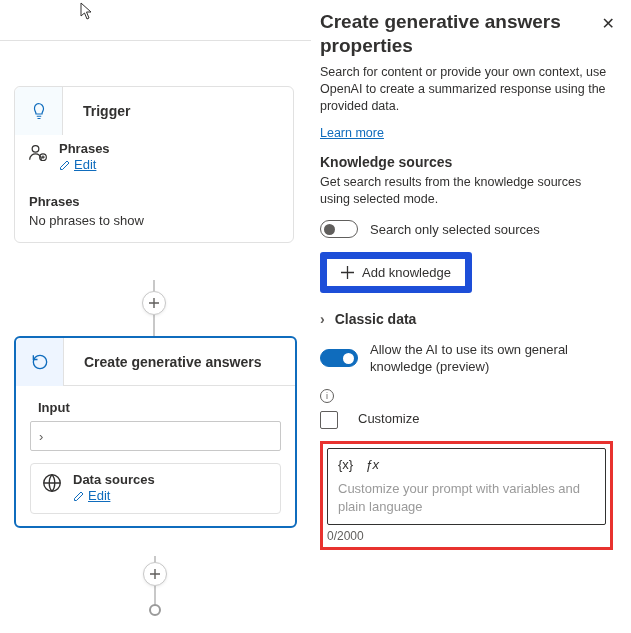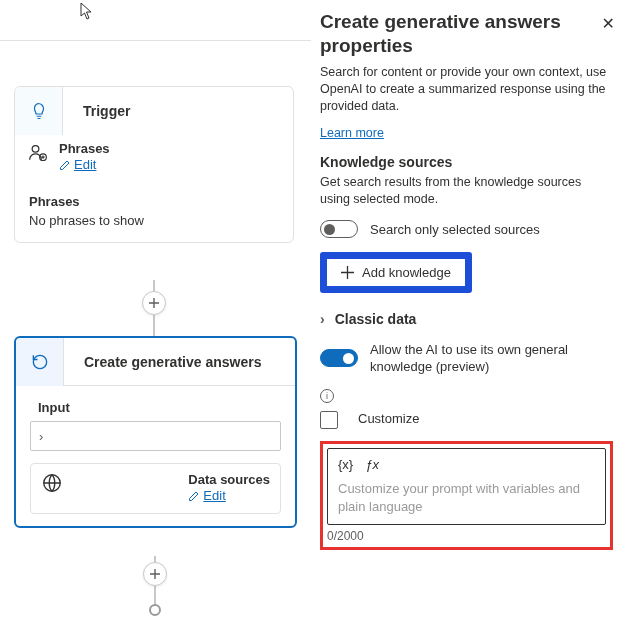--- a/index.html
+++ b/index.html
@@ -32,21 +32,21 @@
 .card-trigger { position: absolute; left: 14px; top: 86px; }
 .card-gen { position: absolute; left: 14px; top: 336px; border: 2px solid #0f6cbd; width: 283px; }
 .card-gen .icon-tile { border-bottom-left-radius: 0; }
 
 .card-gen .card-header { border-bottom: 1px solid #e1e1e1; }
 
 .input-label { font-weight: 600; font-size: 13px; padding: 14px 14px 6px 22px; }
 .input-field { margin: 0 14px 12px 14px; border: 1px solid #c8c8c8; border-radius: 2px; height: 30px; display: flex; align-items: center; padding: 0 8px; color: #797775; font-size: 13px; justify-content: space-between; }
 .chev { color: #605e5c; }
 
-.ds-block { margin: 0 14px 12px 14px; border: 1px solid #e1e1e1; border-radius: 4px; padding: 8px 10px; display: flex; gap: 10px; align-items: flex-start; justify-content: space-between; }
+.ds-block { margin: 0 14px 12px 14px; border: 1px solid #e1e1e1; border-radius: 4px; padding: 8px 10px; display: flex; gap: 10px; align-items: flex-start; }
 
 
 .panel { position: absolute; left: 316px; top: 0; width: 315px; height: 633px; background: #fff; padding: 10px 18px 0 4px; }
 .panel-title { font-size: 19px; font-weight: 600; line-height: 24px; padding-right: 28px; margin-bottom: 6px; }
 .close-btn { position: absolute; right: 16px; top: 14px; font-size: 16px; color: #323130; }
 .panel-desc { font-size: 12.5px; color: #323130; line-height: 17px; margin-bottom: 10px; }
 .learn-link { color: #0f6cbd; text-decoration: underline; font-size: 12.5px; display: inline-block; margin-bottom: 14px; }
 .section-h { font-weight: 600; font-size: 14px; margin-bottom: 4px; }
 .section-d { font-size: 12.5px; line-height: 17px; margin-bottom: 12px; }
 

